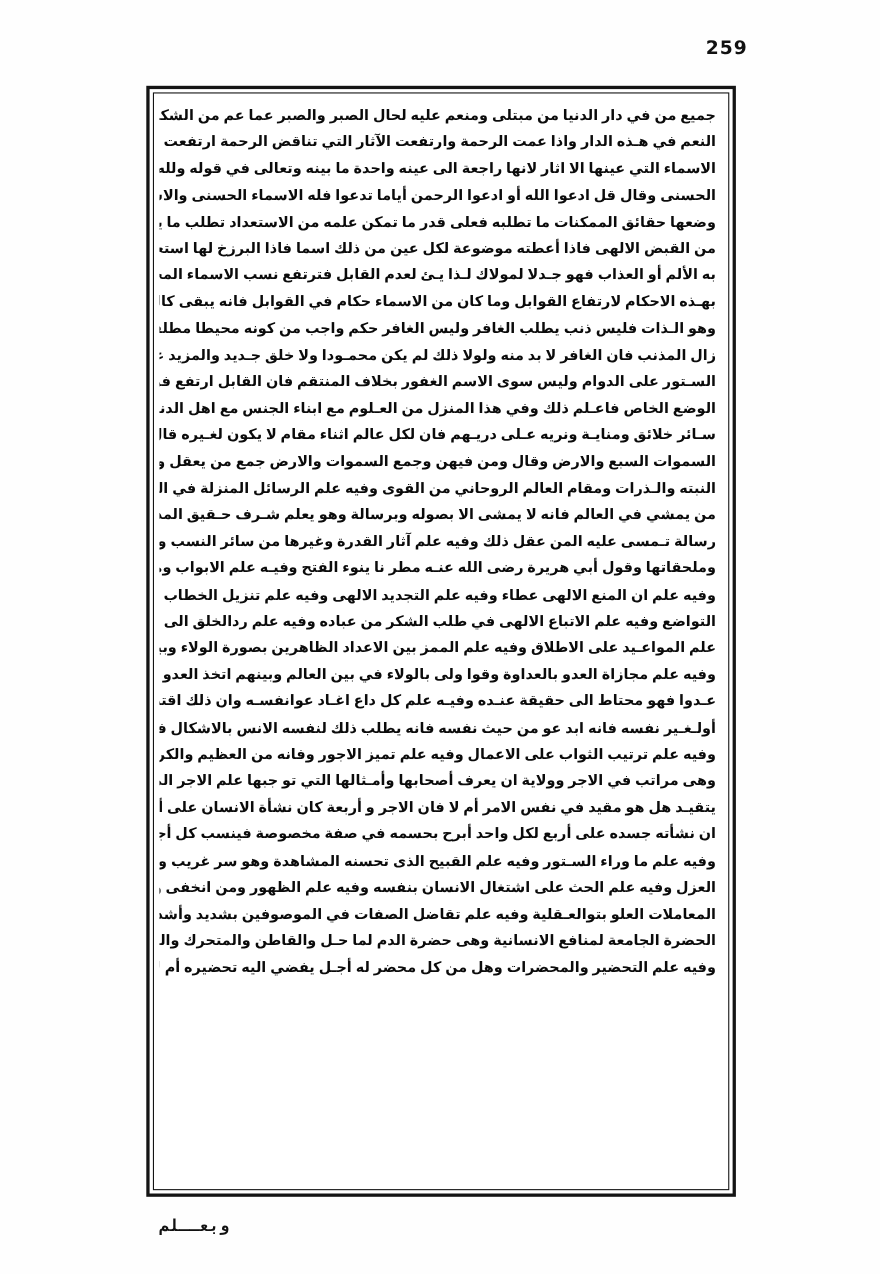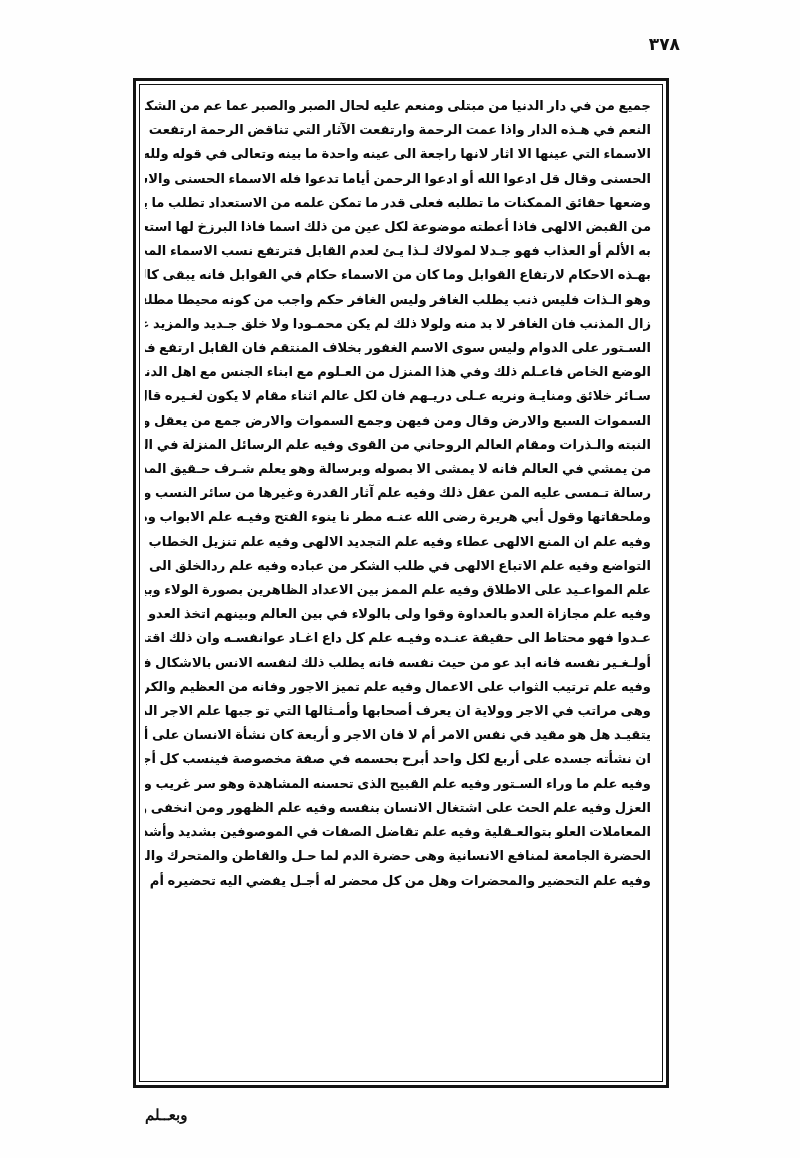--- a/index.html
+++ b/index.html
@@ -79,33 +79,33 @@
     font-weight: 600;
     letter-spacing: 0px;
     word-spacing: -1px;
     transform: scaleX(1.0);
   }
   
   .catchword {
     position: absolute;
     bottom: 34px;
     left: 145px;
-    font-family: Liberation Serif, serif;
+    font-family: Liberation Mono, monospace;
     font-size: 15px;
     font-weight: bold;
     color: #111;
     direction: rtl;
   }
 </style>
 </head>
 <body>
 
 <div class="page">
 
-  <div class="page-number">٣٧٨</div>
+  <div class="page-number">259</div>
 
   <div class="text-frame">
     <div class="text-block">
       <span class="line">جميع من في دار الدنيا من مبتلى ومنعم عليه لحال الصبر والصبر عما عم من الشكر وبلاء عم من</span>
       <span class="line">النعم في هـذه الدار واذا عمت الرحمة وارتفعت الآثار التي تناقض الرحمة ارتفعت نسب</span>
       <span class="line">الاسماء التي عينها الا اثار لانها راجعة الى عينه واحدة ما بينه وتعالى في قوله ولله الاسماء</span>
       <span class="line">الحسنى وقال قل ادعوا الله أو ادعوا الرحمن أياما تدعوا فله الاسماء الحسنى والاسماء موضوعة</span>
       <span class="line">وضعها حقائق الممكنات ما تطلبه فعلى قدر ما تمكن علمه من الاستعداد تطلب ما يناسب ذلك</span>
       <span class="line">من القبض الالهى فاذا أعطته موضوعة لكل عين من ذلك اسما فاذا البرزخ لها استعداد تقبل</span>
       <span class="line">به الألم أو العذاب فهو جـدلا لمولاك لـذا يـئ لعدم القابل فترتفع نسب الاسماء المختصة</span>

